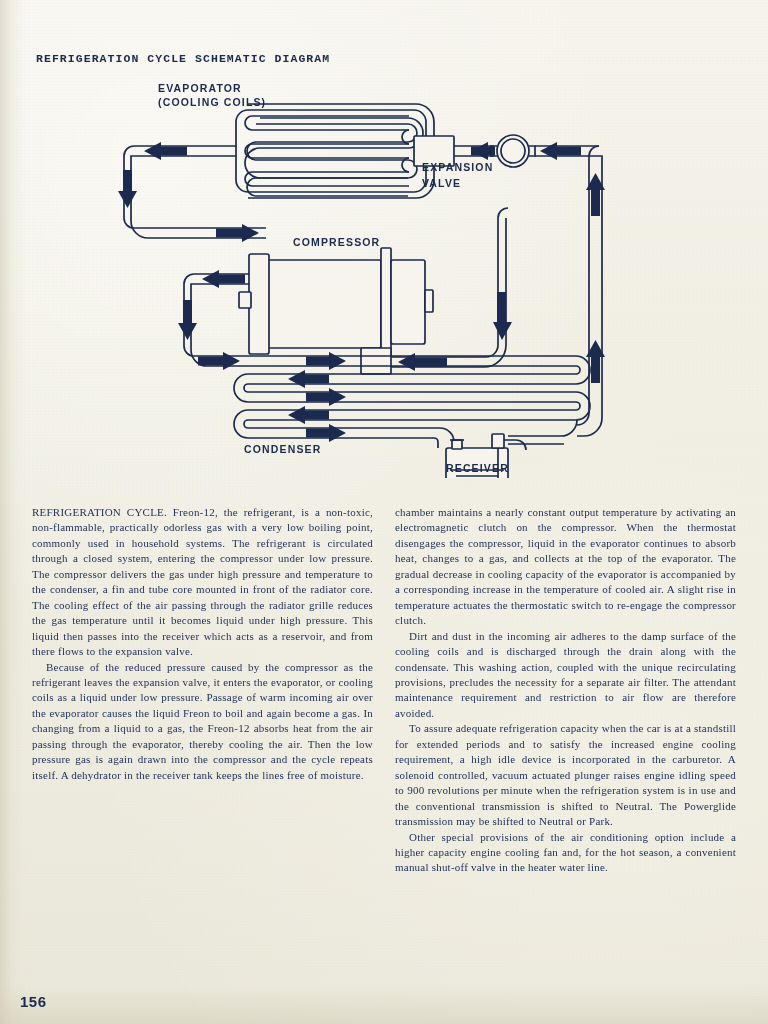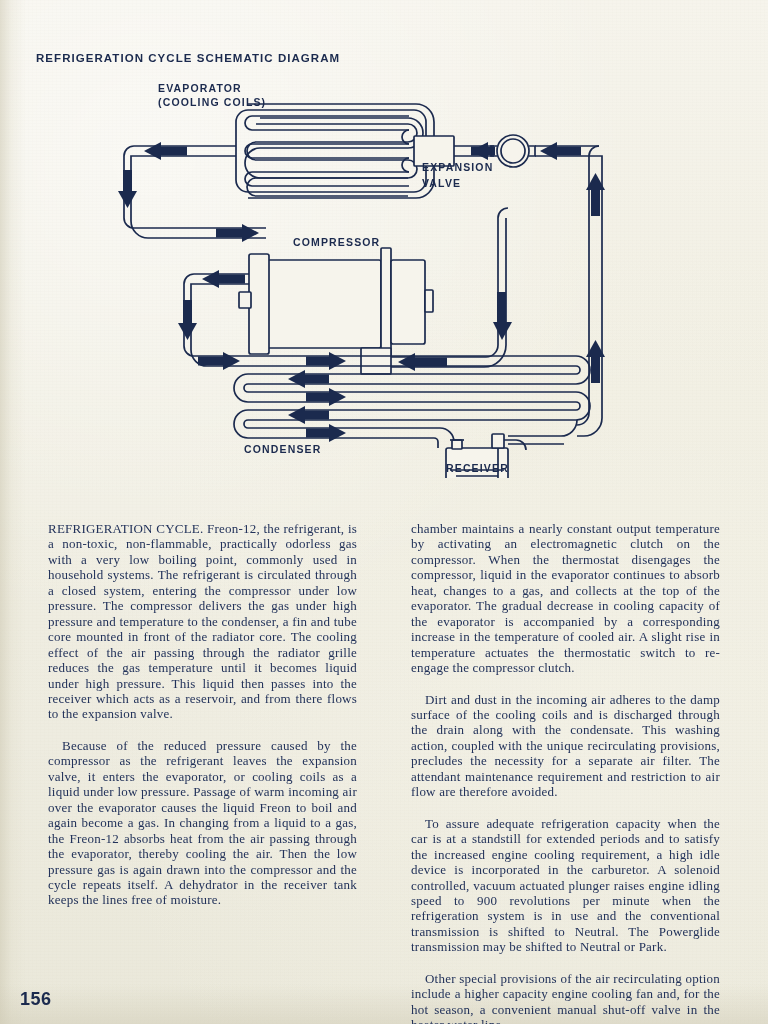--- a/index.html
+++ b/index.html
@@ -42,21 +42,21 @@
     left: 0; right: 0; bottom: 0;
     height: 40px;
     background: linear-gradient(0deg, rgba(205,200,178,0.45) 0%, rgba(255,255,255,0) 100%);
     pointer-events: none;
   }
 
   .heading {
     position: absolute;
     left: 36px;
     top: 52px;
-    font-family: Liberation Sans, sans-serif;
+    font-family: Liberation Mono, monospace;
     font-weight: bold;
     font-size: 11.5px;
     letter-spacing: 1.05px;
     color: #1b2a4e;
   }
 
   .diagram-wrap {
     position: absolute;
     left: 16px;
     top: 78px;
@@ -70,38 +70,38 @@
     left: 32px;
     top: 505px;
     width: 704px;
     display: flex;
     gap: 22px;
   }
   .col {
     width: 341px;
   }
   .col p {
-    margin: 16px;
+    margin: 0;
     font-family: "Liberation Serif", serif;
-    font-size: 13px;
+    font-size: 11px;
     line-height: 15.45px;
     text-align: justify;
     color: #22325a;
     letter-spacing: 0.22px;
   }
   .col p + p { text-indent: 14px; }
   .col p.noindent { text-indent: 0; }
 
   .page-number {
     position: absolute;
     left: 20px;
     bottom: 14px;
     font-family: "Liberation Sans", sans-serif;
     font-weight: bold;
-    font-size: 18px;
+    font-size: 15px;
     color: #1b2a4e;
     letter-spacing: 0.5px;
   }
 
   .lbl {
     font-family: "Liberation Sans", sans-serif;
     font-weight: bold;
     letter-spacing: 1.15px;
     fill: #1b2a4e;
   }
@@ -348,18 +348,18 @@
 
   <div class="body-text">
     <div class="col">
       <p class="noindent">REFRIGERATION CYCLE. Freon-12, the refrigerant, is a non-toxic, non-flammable, practically odorless gas with a very low boiling point, commonly used in household systems. The refrigerant is circulated through a closed system, entering the compressor under low pressure. The compressor delivers the gas under high pressure and temperature to the condenser, a fin and tube core mounted in front of the radiator core. The cooling effect of the air passing through the radiator grille reduces the gas temperature until it becomes liquid under high pressure. This liquid then passes into the receiver which acts as a reservoir, and from there flows to the expansion valve.</p>
       <p>Because of the reduced pressure caused by the compressor as the refrigerant leaves the expansion valve, it enters the evaporator, or cooling coils as a liquid under low pressure. Passage of warm incoming air over the evaporator causes the liquid Freon to boil and again become a gas. In changing from a liquid to a gas, the Freon-12 absorbs heat from the air passing through the evaporator, thereby cooling the air. Then the low pressure gas is again drawn into the compressor and the cycle repeats itself. A dehydrator in the receiver tank keeps the lines free of moisture.</p>
     </div>
     <div class="col">
       <p class="noindent">chamber maintains a nearly constant output temperature by activating an electromagnetic clutch on the compressor. When the thermostat disengages the compressor, liquid in the evaporator continues to absorb heat, changes to a gas, and collects at the top of the evaporator. The gradual decrease in cooling capacity of the evaporator is accompanied by a corresponding increase in the temperature of cooled air. A slight rise in temperature actuates the thermostatic switch to re-engage the compressor clutch.</p>
       <p>Dirt and dust in the incoming air adheres to the damp surface of the cooling coils and is discharged through the drain along with the condensate. This washing action, coupled with the unique recirculating provisions, precludes the necessity for a separate air filter. The attendant maintenance requirement and restriction to air flow are therefore avoided.</p>
       <p>To assure adequate refrigeration capacity when the car is at a standstill for extended periods and to satisfy the increased engine cooling requirement, a high idle device is incorporated in the carburetor. A solenoid controlled, vacuum actuated plunger raises engine idling speed to 900 revolutions per minute when the refrigeration system is in use and the conventional transmission is shifted to Neutral. The Powerglide transmission may be shifted to Neutral or Park.</p>
-      <p>Other special provisions of the air recirculating option include a higher capacity engine cooling fan and, for the hot season, a convenient manual shut-off valve in the heater water line.</p>
+      <p>Other special provisions of the air conditioning option include a higher capacity engine cooling fan and, for the hot season, a convenient manual shut-off valve in the heater water line.</p>
     </div>
   </div>
 
   <div class="page-number">156</div>
 </div>
 
 </body></html>

